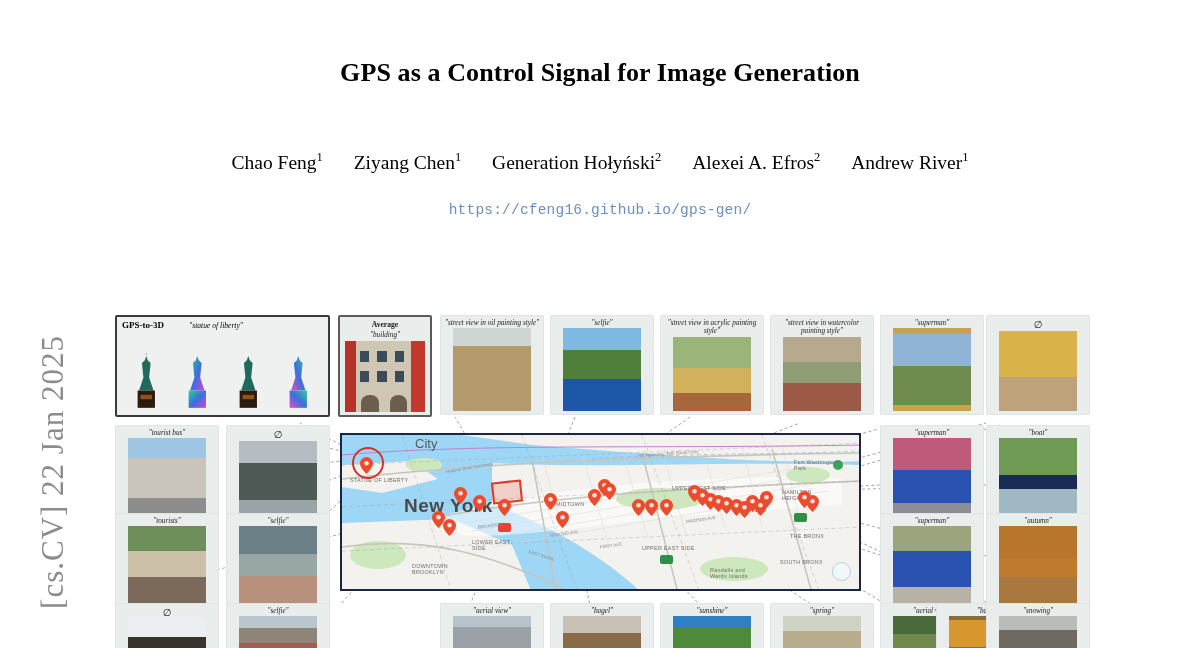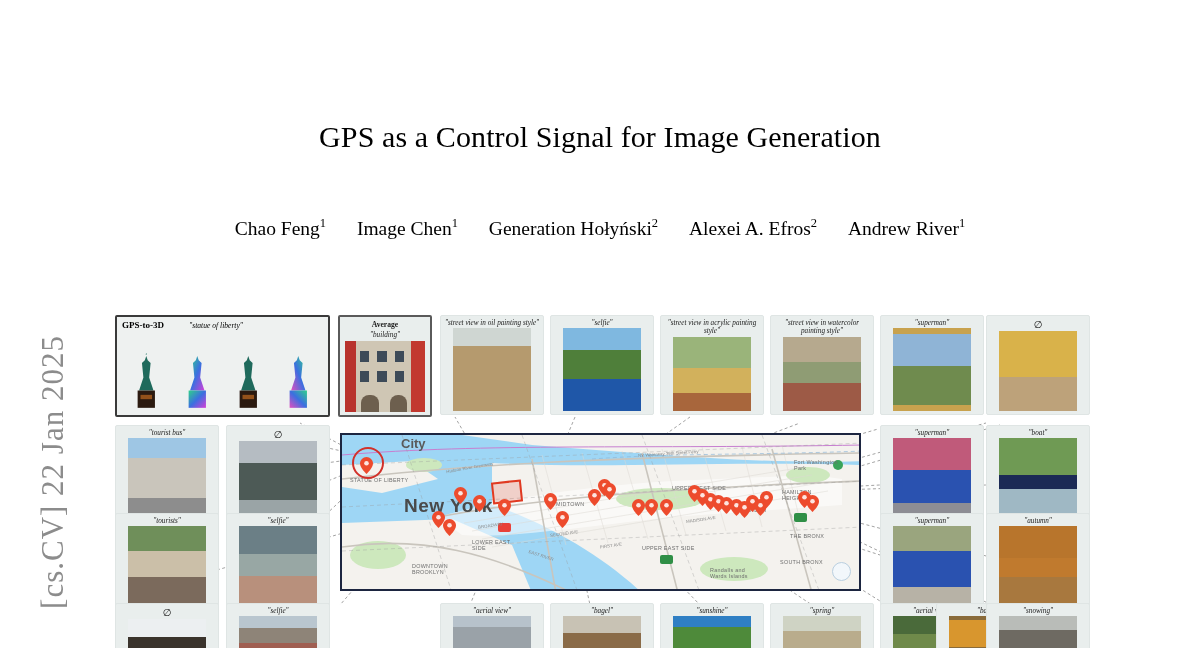--- a/index.html
+++ b/index.html
@@ -11,21 +11,21 @@
   }
   
   #arxiv-stamp{
     position:absolute;left:-112px;top:454px;width:330px;
     transform:rotate(-90deg);transform-origin:center center;
     font-family:"Liberation Serif", serif;font-size:31px;color:#8c8c8c;
     letter-spacing:1px;text-align:center;white-space:nowrap;
   }
   
   #paper-header{position:absolute;left:90px;top:0;width:1020px;text-align:center;}
-  #paper-title{font-size:30px;font-weight:normal;margin-top:120px;letter-spacing:.1px;}
+  #paper-title{font-size:26px;font-weight:bold;margin-top:58px;letter-spacing:.1px;}
   #author-row{margin-top:50px;font-size:19.5px;white-space:nowrap;}
   .author{display:inline-block;margin:12px 13px;}
   .author sup{font-size:12.5px;vertical-align:super;}
   #affil-row{margin-top:19px;font-size:19.5px;}
   .affil{display:inline-block;margin:0 17px;}
   .affil sup{font-size:12.5px;vertical-align:super;}
   #project-url{
     margin-top:16px;font-family:"Liberation Mono", monospace;
     font-size:14.5px;color:#6a8fc0;letter-spacing:.2px;
   }
@@ -65,22 +65,22 @@
     position:absolute;left:340px;top:128px;width:521px;height:158px;
     border:2px solid #1c2540;box-sizing:border-box;overflow:hidden;background:#aadaff;
   }
   #map-svg{position:absolute;left:0;top:0;}
   .pin{position:absolute;width:13px;height:17px;}
   #map-label-ny{
     position:absolute;left:62px;top:60px;font-family:"Liberation Sans",sans-serif;
     font-size:19px;font-weight:bold;color:#4a4a4a;letter-spacing:.5px;
   }
   #map-label-city{
-    position:absolute;left:59px;top:1px;font-family:"Liberation Sans",sans-serif;
-    font-size:13px;font-weight:bold;color:#5a5a5a;
+    position:absolute;left:73px;top:1px;font-family:"Liberation Sans",sans-serif;
+    font-size:13px;font-weight:normal;color:#5a5a5a;
   }
   .mlab{position:absolute;font-family:"Liberation Sans",sans-serif;font-size:5.4px;
         color:#6e6e6e;letter-spacing:.3px;white-space:nowrap;}
   .mroad{position:absolute;font-family:"Liberation Sans",sans-serif;font-size:4.4px;
          color:#8a8a8a;white-space:nowrap;}
   #liberty-ring{
     position:absolute;left:10px;top:12px;width:28px;height:28px;
     border:2px solid #d2312a;border-radius:50%;
   }
   #sel-rect{position:absolute;left:150px;top:46px;width:26px;height:18px;
@@ -92,27 +92,28 @@
 </head>
 <body>
 
 <div id="arxiv-stamp">[cs.CV]  22 Jan 2025</div>
 
 <div id="paper-header">
   <div id="paper-title">GPS as a Control Signal for Image Generation</div>
 
   <div id="author-row">
     <span class="author"><span>Chao Feng</span><sup>1</sup></span>
-    <span class="author"><span>Image Chen</span><sup>1</sup></span>
+    <span class="author"><span>Ziyang Chen</span><sup>1</sup></span>
     <span class="author"><span>Generation Hołyński</span><sup>2</sup></span>
     <span class="author"><span>Alexei A. Efros</span><sup>2</sup></span>
     <span class="author"><span>Andrew River</span><sup>1</sup></span>
   </div>
 
 
+  <div id="project-url">https://cfeng16.github.io/gps-gen/</div>
 </div>
 
 <div id="figure">
 
   <svg id="connectors" viewBox="0 0 1200 343">
     <g stroke="#7b7b7b" stroke-width="0.7" stroke-dasharray="3,2.5" fill="none">
       <path d="M360,150 L300,118"></path>
       <path d="M360,150 L232,122"></path>
       <path d="M372,152 L232,170"></path>
       <path d="M372,158 L232,215"></path>

